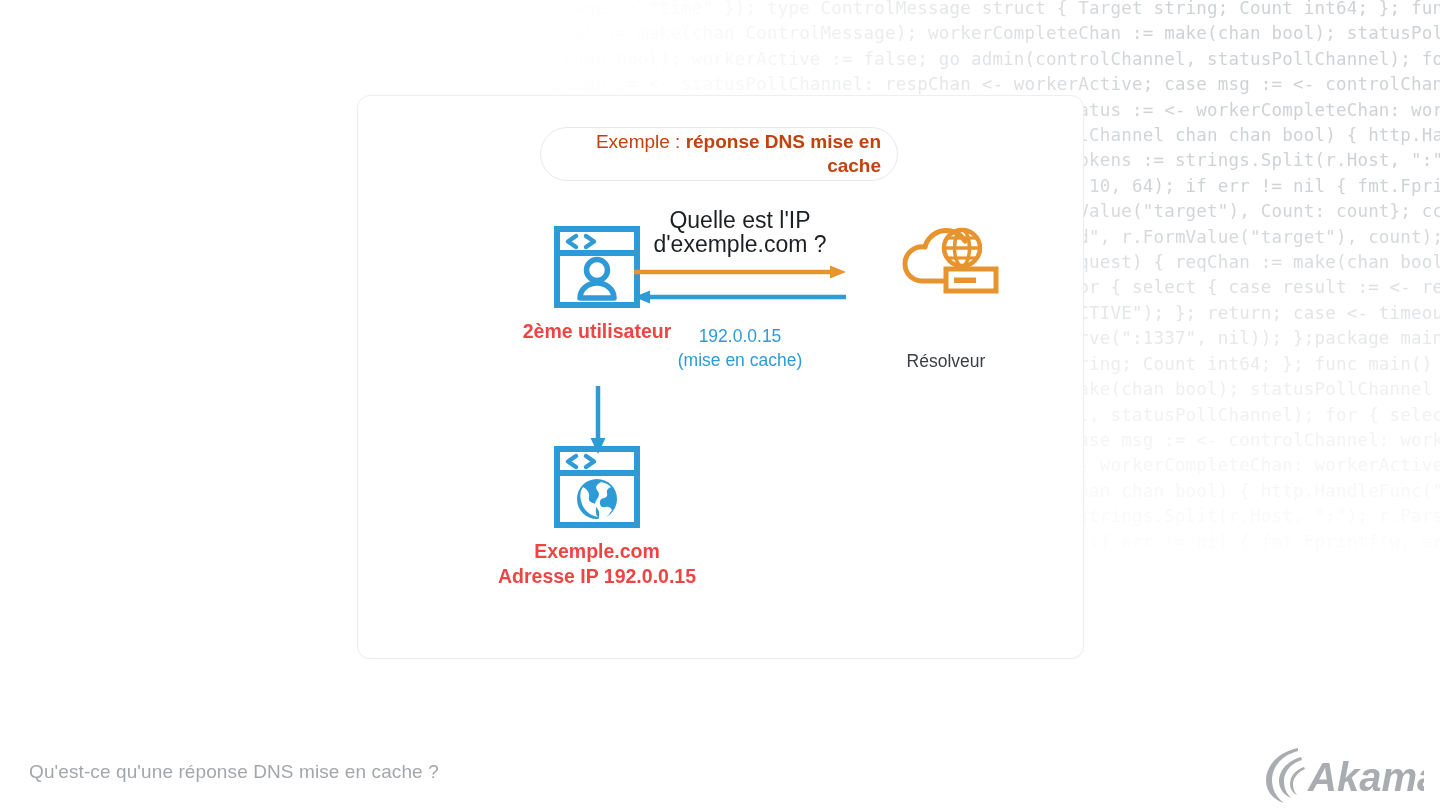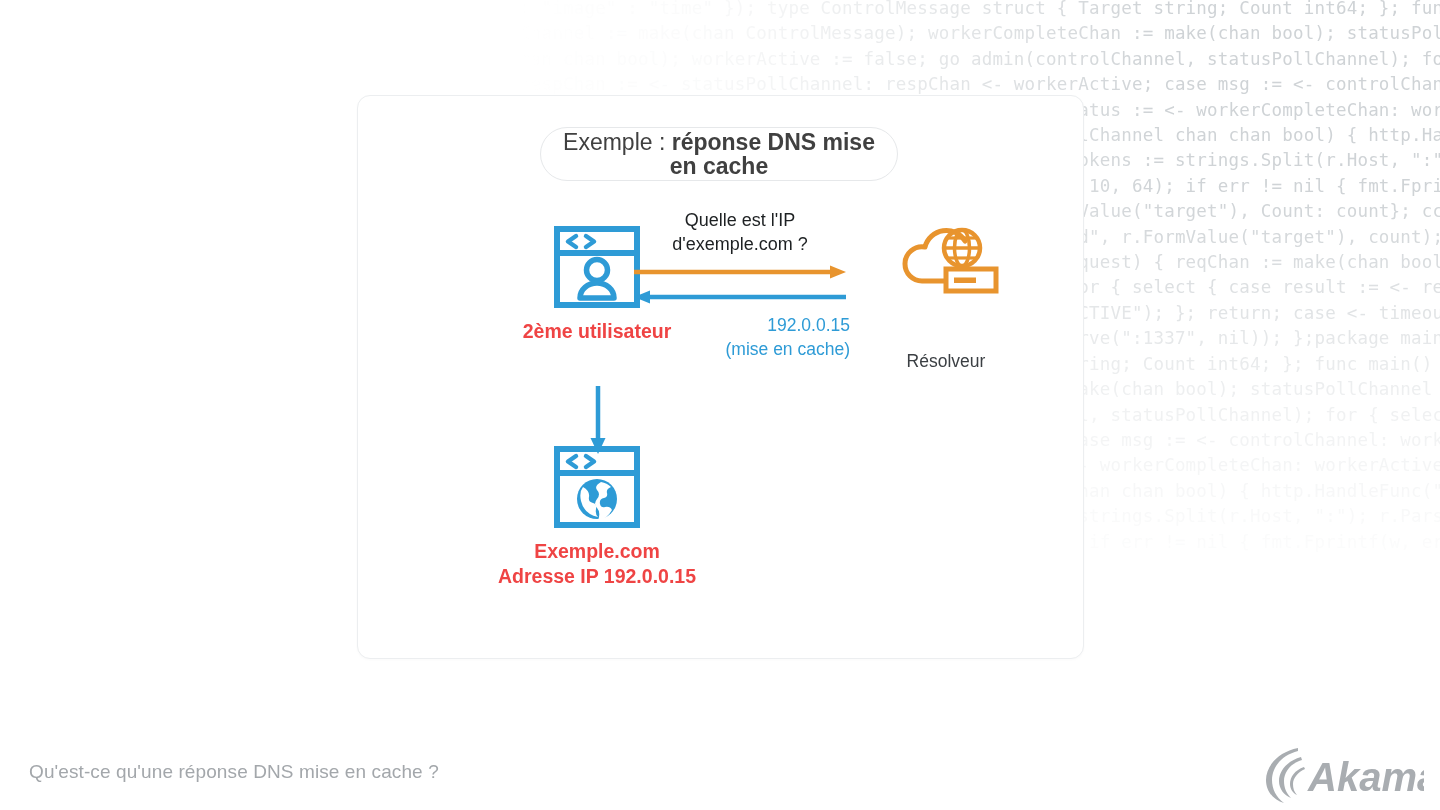--- a/index.html
+++ b/index.html
@@ -74,24 +74,25 @@
     border-radius: 30px;
     background: #ffffff;
     display: flex;
     align-items: center;
     justify-content: center;
     text-align: center;
     box-sizing: border-box;
     padding: 0 16px;
   }
   #title-pill .pill-text {
-    font-size: 23px;
-    line-height: 24px;
-    color: #404040;
+    font-size: 19px;
+    line-height: 24px;
+    color: #c2410c;
     font-weight: 400;
+    text-align: right;
   }
   #title-pill .pill-text b {
     font-weight: 700;
   }
 
   
   .node {
     position: absolute;
     text-align: center;
   }
@@ -125,33 +126,32 @@
 
   
   #arrows-block {
     position: absolute;
     left: 272px;
     top: 112px;
     width: 220px;
     text-align: center;
   }
   .arrow-caption-top {
-    font-size: 18px;
+    font-size: 23px;
     line-height: 24px;
     color: #1d2022;
     margin-bottom: 8px;
     white-space: pre-line;
   }
   .arrow-caption-bottom {
     font-size: 17.5px;
     line-height: 24px;
     color: #2e9bd6;
-    margin-top: 8px;
+    margin-top: 19px;
     white-space: pre-line;
-    text-align: right;
   }
   .arrow-row { display: block; line-height: 0; }
   .arrow-row + .arrow-row { margin-top: 9px; }
 
   
   #vertical-arrow {
     position: absolute;
     left: 226px;
     top: 288px;
     line-height: 0;

